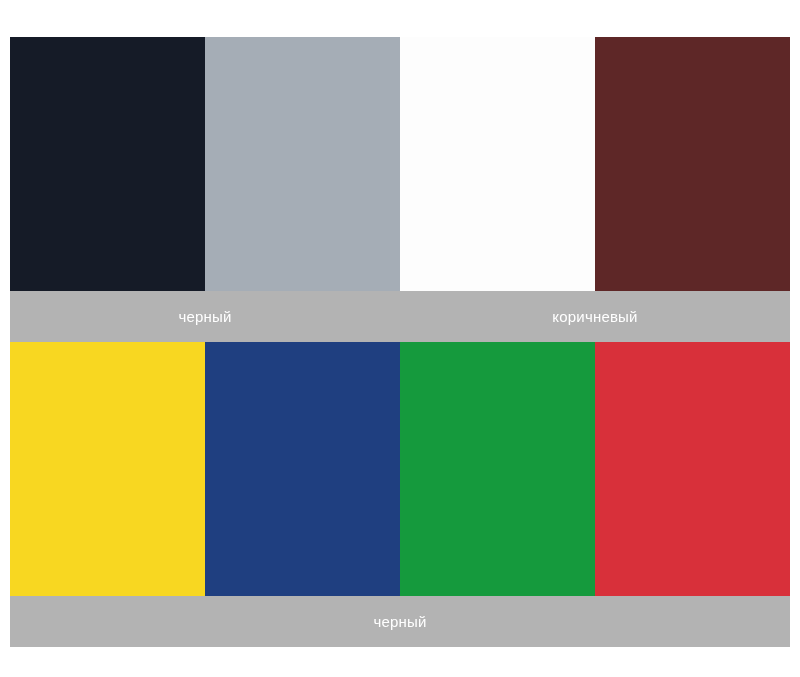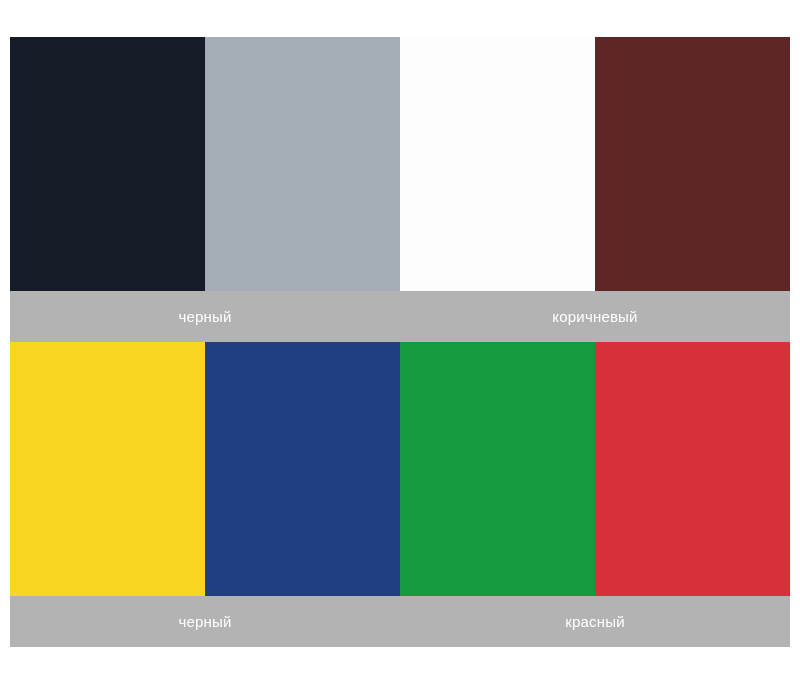--- a/index.html
+++ b/index.html
@@ -86,17 +86,16 @@
 
   <div class="swatch-row">
     <div class="swatch-strip">
       <div class="swatch-cell" style="background: rgb(248, 215, 33);"></div>
       <div class="swatch-cell" style="background: rgb(31, 63, 128);"></div>
       <div class="swatch-cell" style="background: rgb(21, 154, 61);"></div>
       <div class="swatch-cell" style="background: rgb(216, 48, 58);"></div>
     </div>
     <div class="label-strip">
       <div class="label-cell">черный</div>
-      <div class="label-cell">красный</div>
     </div>
   </div>
 
 </div>
 
 </body></html>

